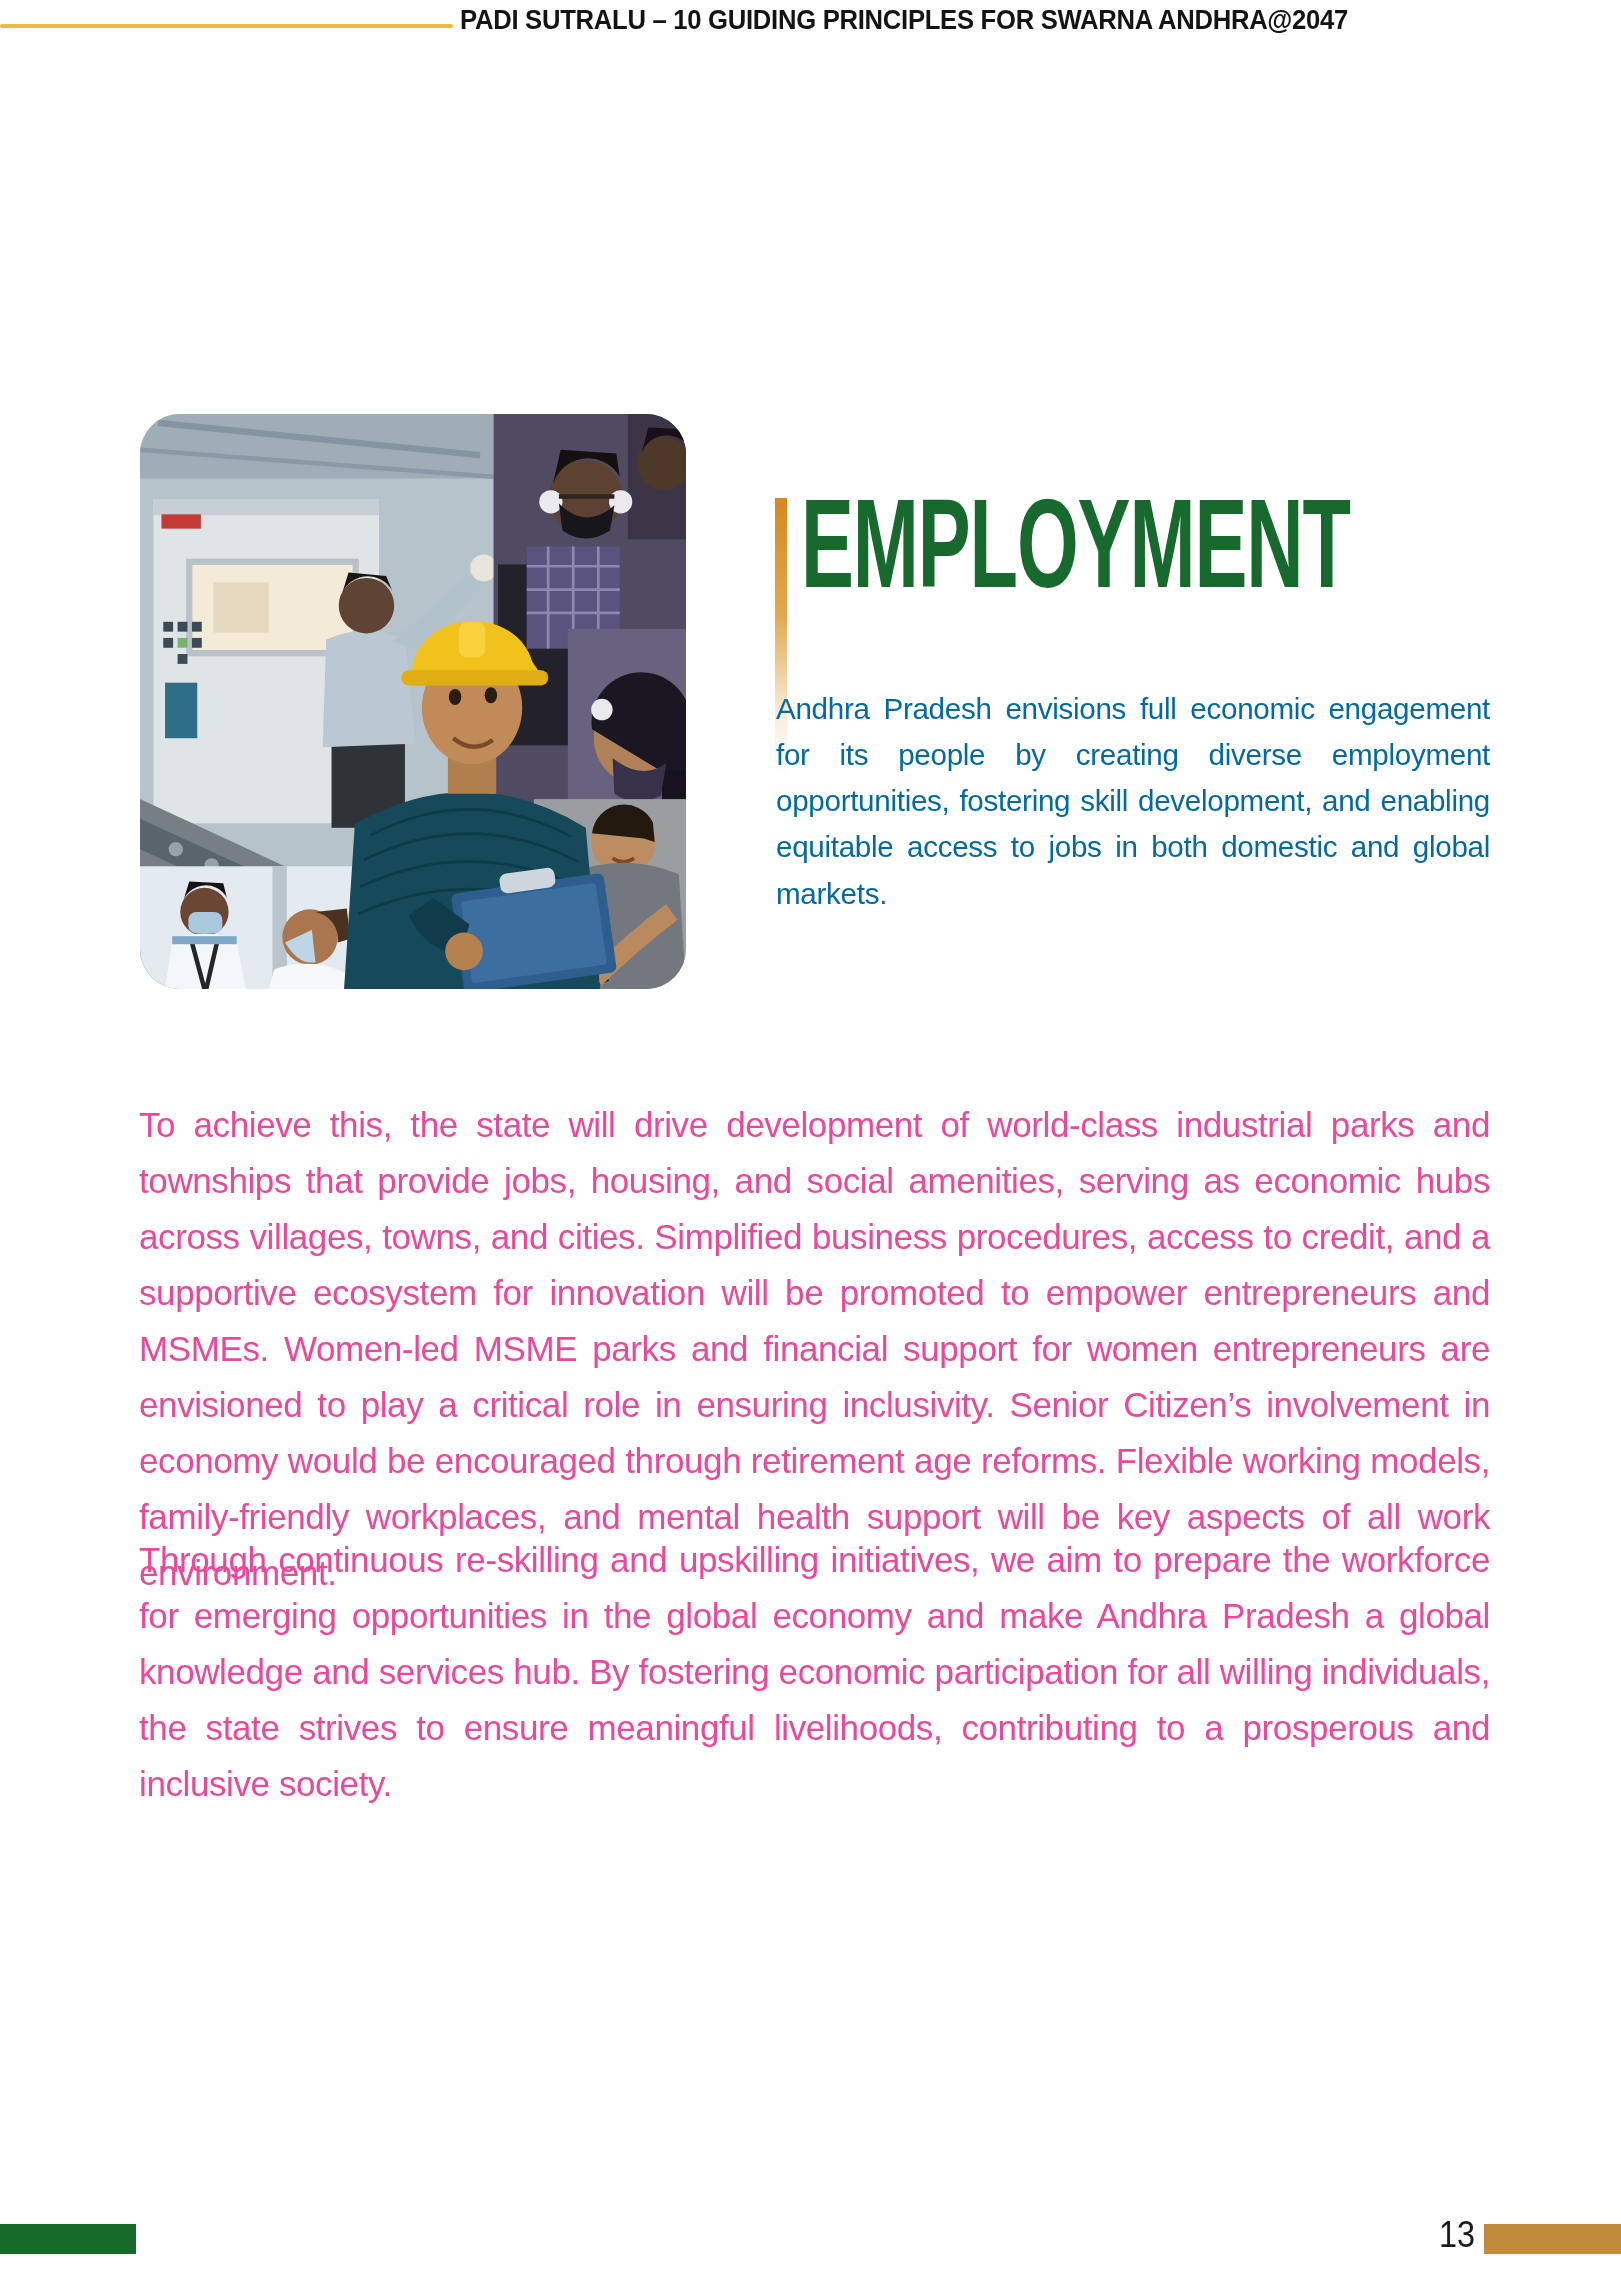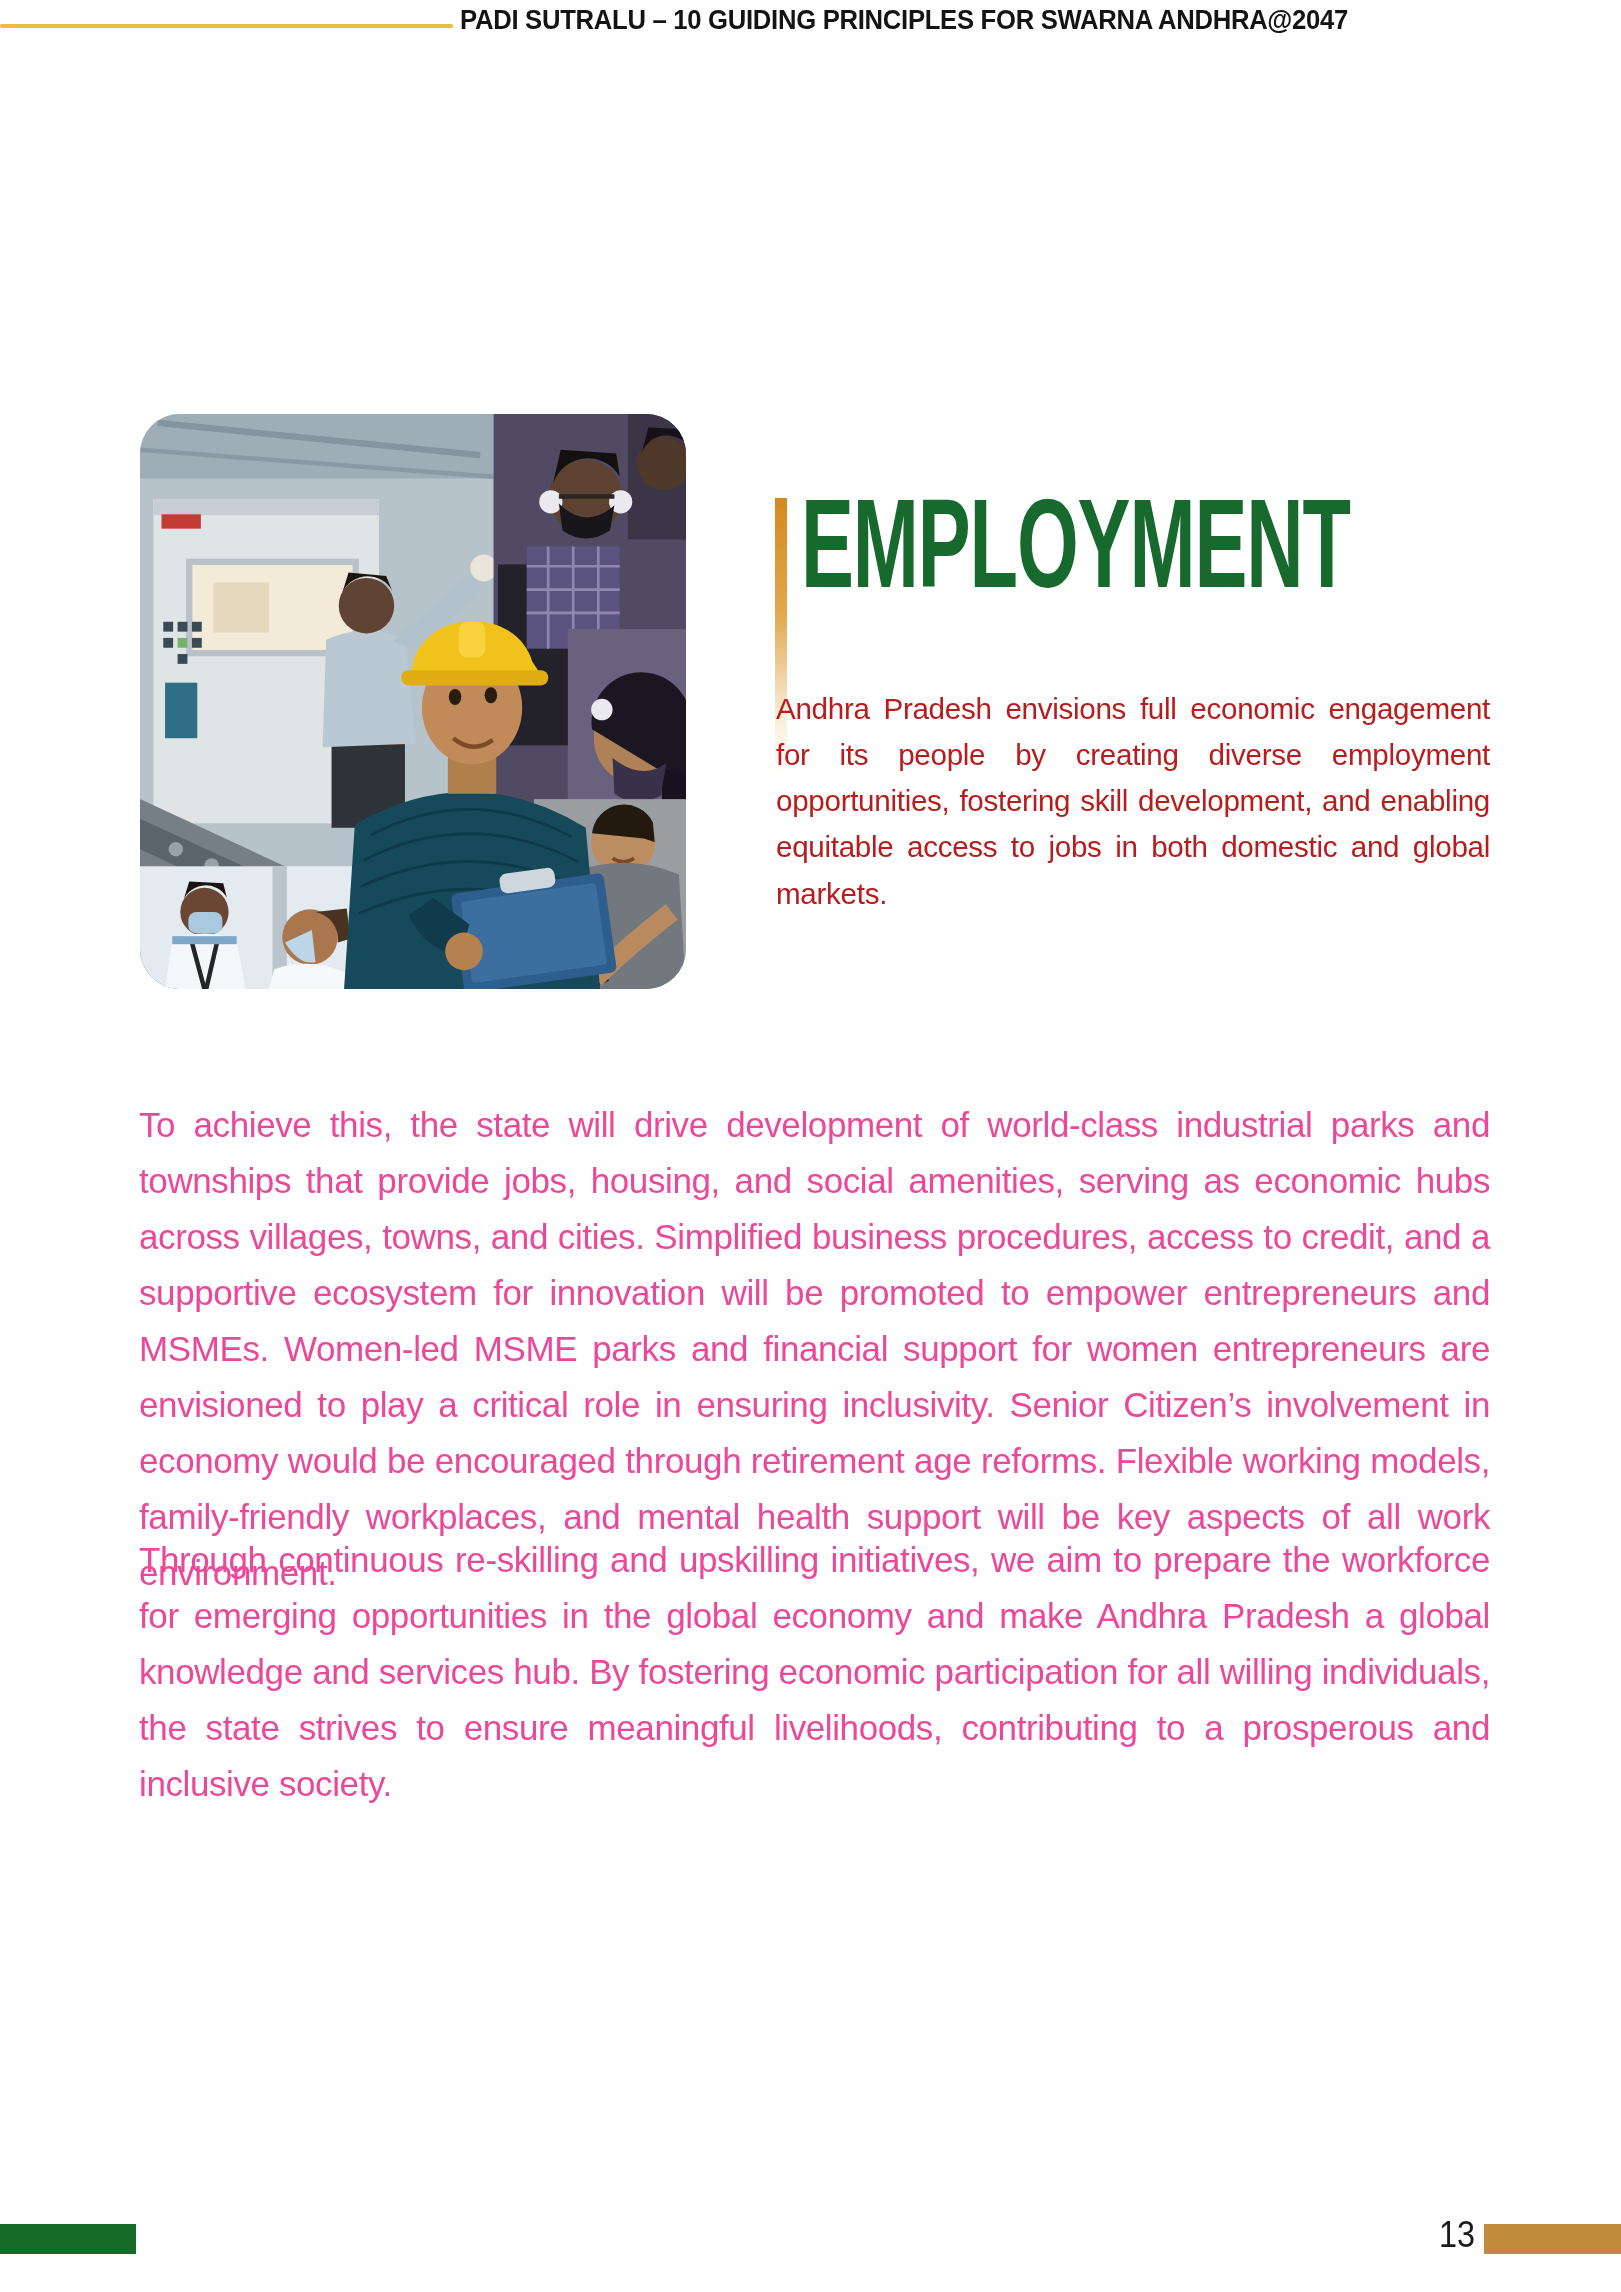--- a/index.html
+++ b/index.html
@@ -40,21 +40,21 @@
   }
   .section-heading{
     position:absolute;left:801px;top:481px;margin:0;
     font-size:126px;line-height:1;font-weight:700;letter-spacing:-1.8px;
     color:var(--heading-green,#17692E);white-space:nowrap;
     transform:scaleX(0.63);transform-origin:left top;
   }
   .intro-text{
     position:absolute;left:776px;top:686px;width:714px;
     font-size:29.6px;line-height:1.56;letter-spacing:-0.3px;
-    text-align:justify;color:#b91c1c;margin:0;
+    text-align:justify;color:#0369a1;margin:0;
   }
   
   .body-paragraph{
     position:absolute;left:139px;width:1351px;margin:0;
     font-size:35px;line-height:1.6;letter-spacing:-0.4px;
     text-align:justify;color:#ec4899;
   }
   .p1{top:1097px;}
   .p2{top:1485px;margin-top:47px;}
   

